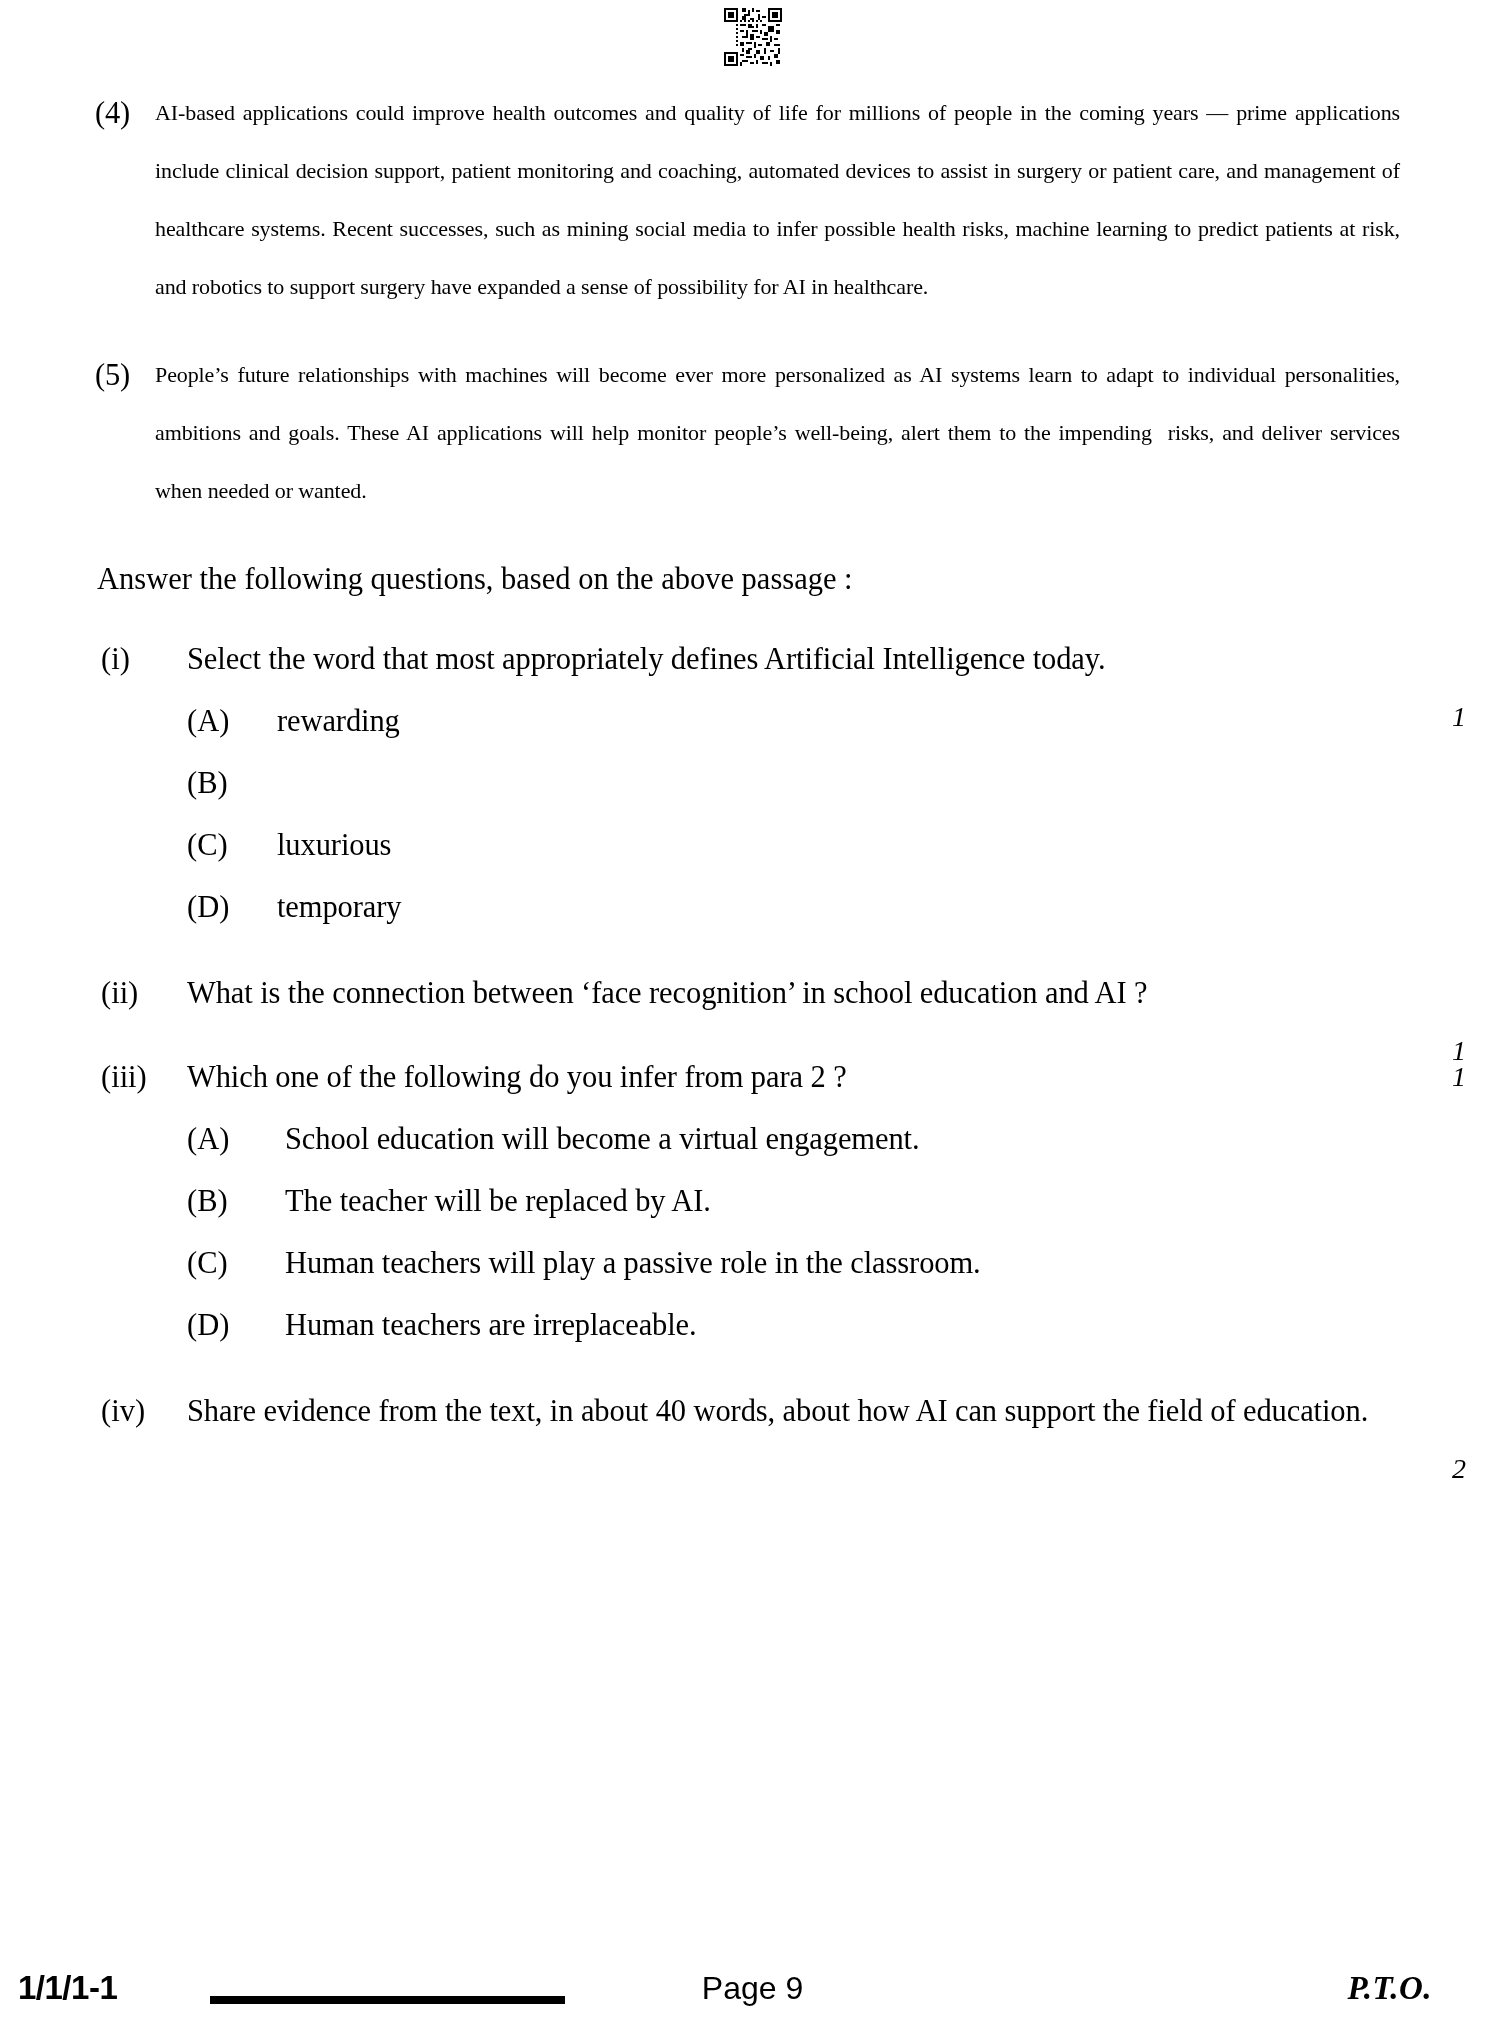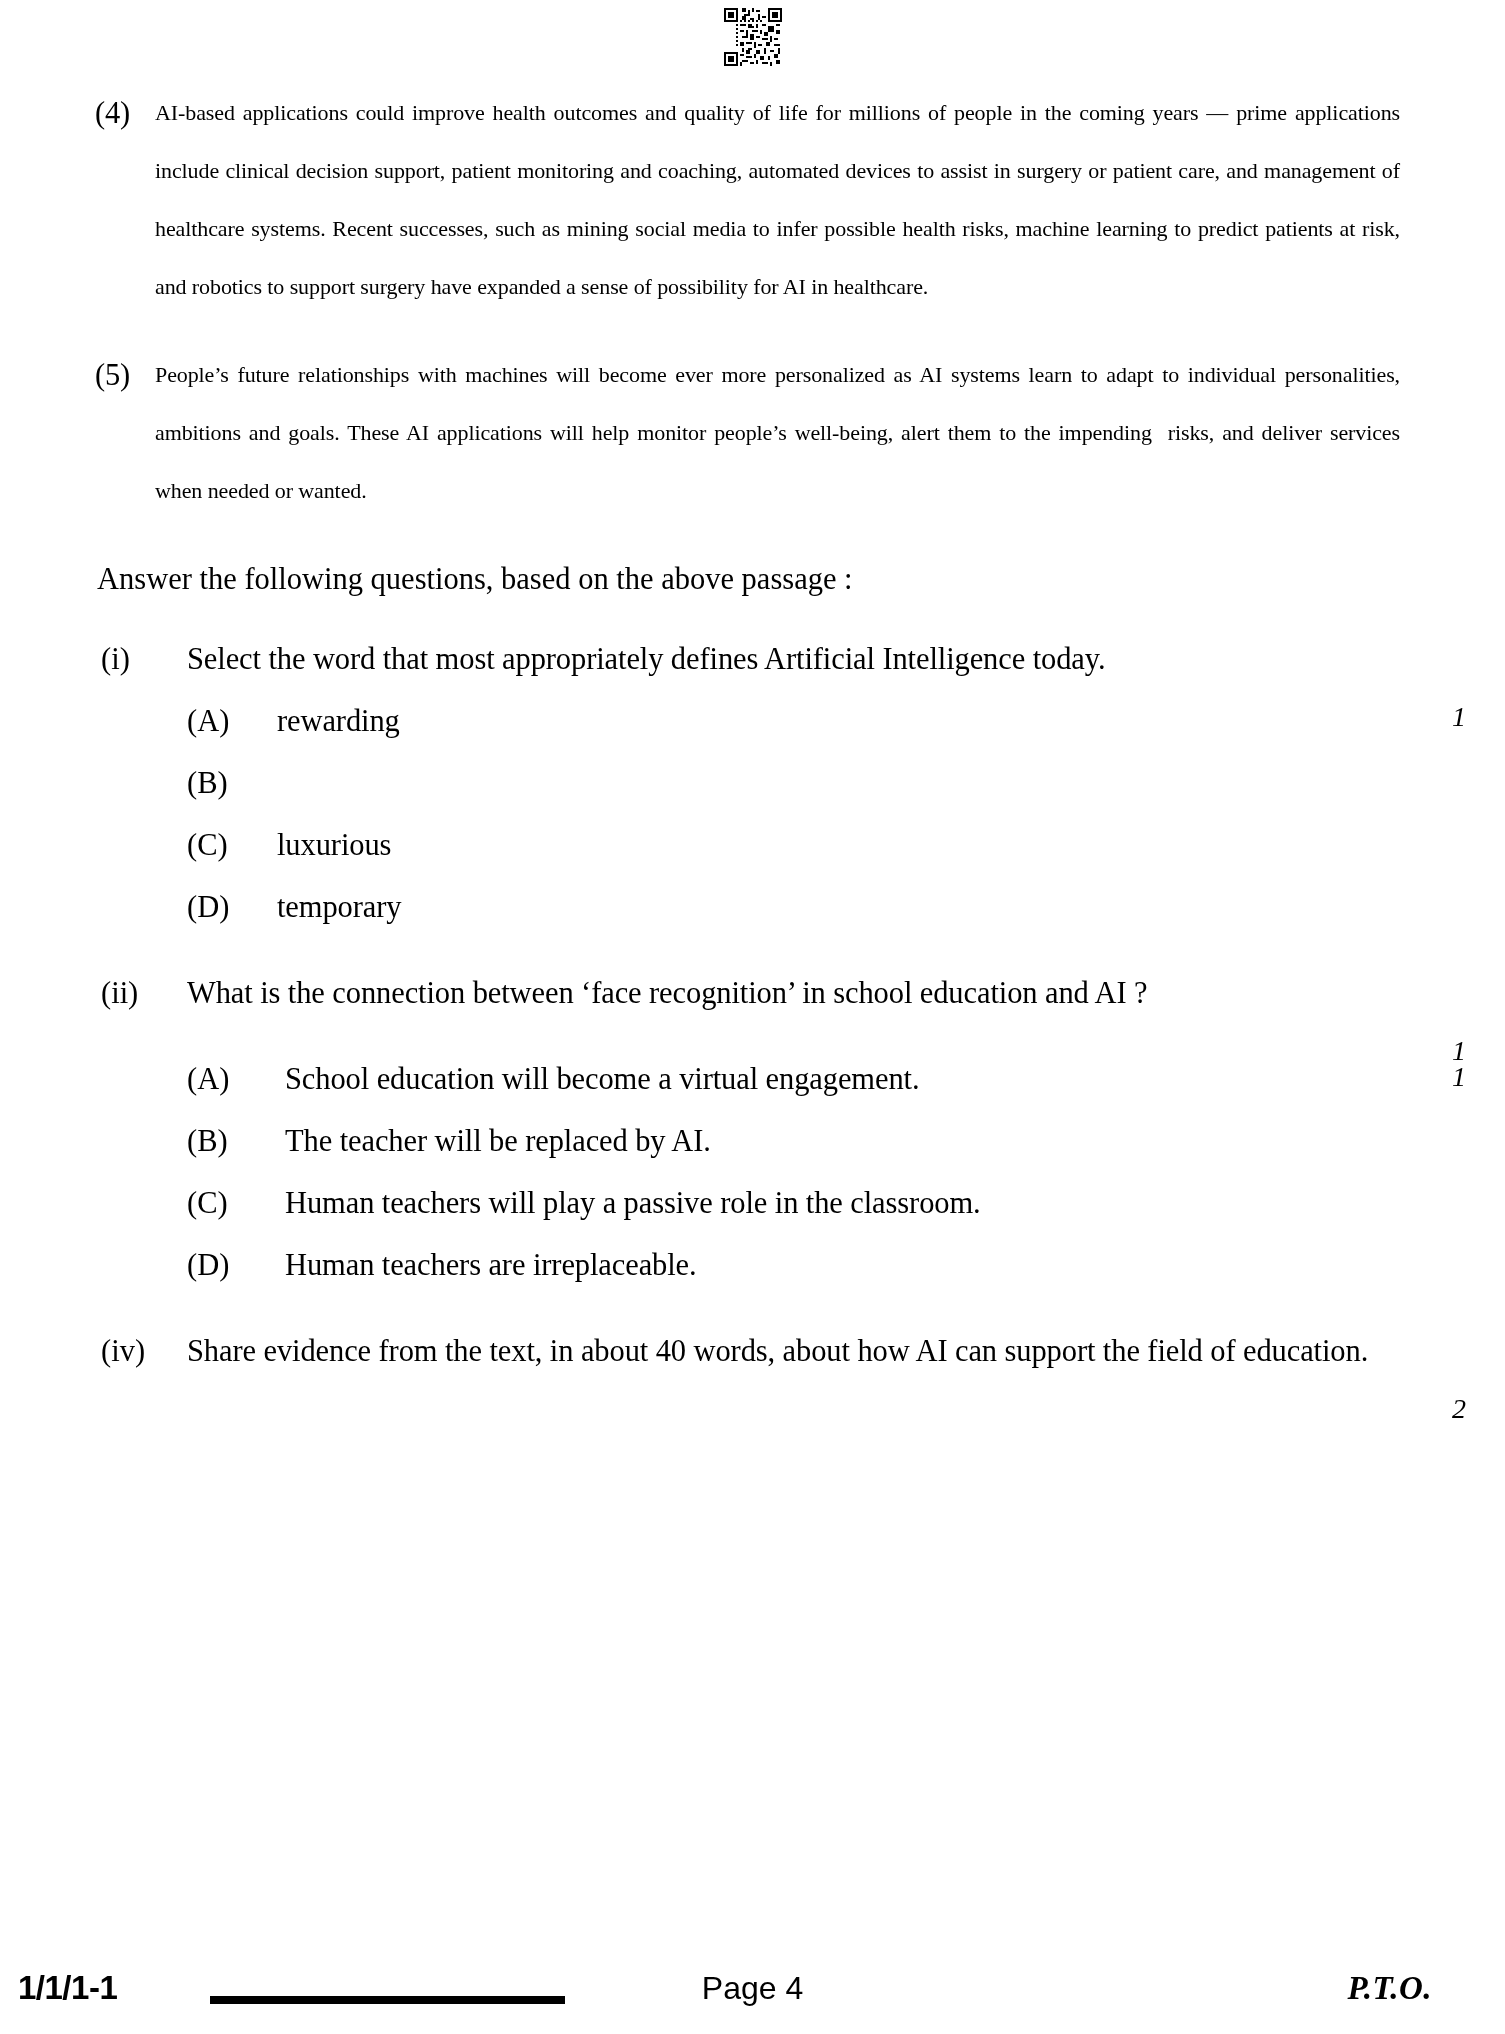--- a/index.html
+++ b/index.html
@@ -329,20 +329,24 @@
 
     <div class="q-block" style="margin-top:24px;">
       <div class="q-row">
         <div class="q-label">(ii)</div>
         <div class="q-text">What is the connection between ‘face recognition’ in school education and AI ?</div>
       </div>
       <div class="marks" style="top:58px;">1</div>
     </div>
 
     <div class="q-block" style="margin-top:26px;">
+      <div class="q-row">
+        <div class="q-label">(iii)</div>
+        <div class="q-text nojust">Which one of the following do you infer from para 2 ?</div>
+      </div>
       <div class="marks" style="top:0px;">1</div>
       <div class="options wide">
         <div class="opt-row">
           <div class="opt-key">(A)</div>
           <div class="opt-text">School education will become a virtual engagement.</div>
         </div>
         <div class="opt-row">
           <div class="opt-key">(B)</div>
           <div class="opt-text">The teacher will be replaced by AI.</div>
         </div>
@@ -364,15 +368,15 @@
       </div>
       <div class="marks" style="top:58px;">2</div>
     </div>
 
   </div>
 </div>
 
 <div class="footer">
   <div class="footer-code">1/1/1-1</div>
   <div class="footer-rule"></div>
-  <div class="footer-page">Page 4</div>
+  <div class="footer-page">Page 9</div>
   <div class="footer-pto">P.T.O.</div>
 </div>
 
 </body></html>

